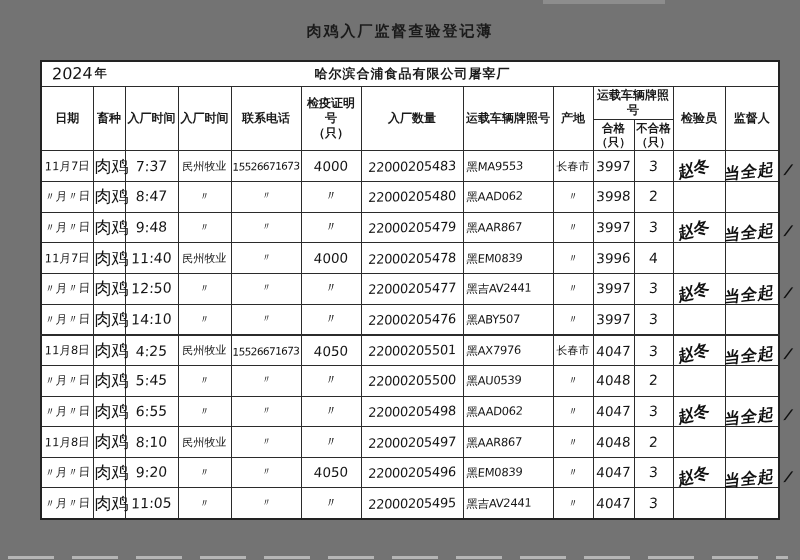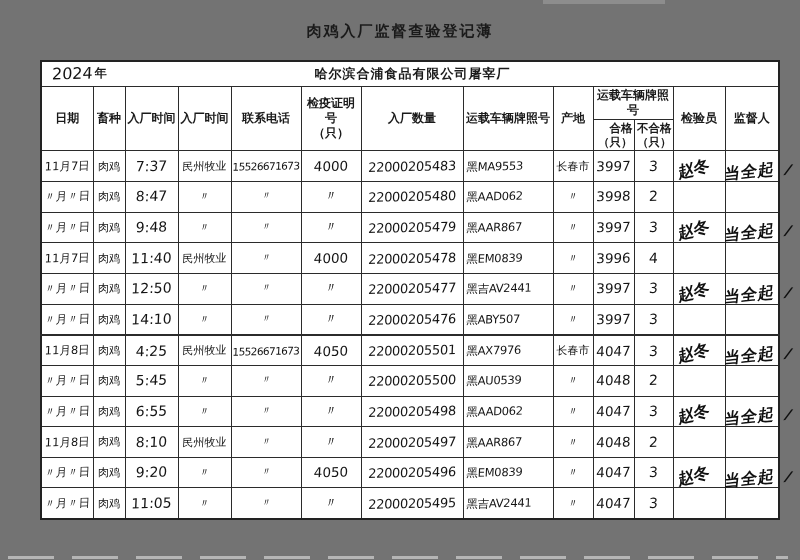--- a/index.html
+++ b/index.html
@@ -33,32 +33,32 @@
   .year-suffix { font-size:12px; font-weight:bold; }
   .company {
     flex:1; text-align:center; font-size:13px; font-weight:bold; letter-spacing:1px;
     padding-right:60px;
   }
   thead th {
     font-size:12px; font-weight:bold; text-align:center; vertical-align:middle;
     line-height:1.25; padding:1px;
   }
   .h-top { height:27px; }
-  .h-bot th { height:28px; font-size:11.5px;text-align:right; }
+  .h-bot th { height:28px; font-size:11.5px; }
   tbody td {
     height:30.66px; text-align:center; vertical-align:middle; font-size:13px;
     padding:0 1px; white-space:nowrap;
   }
   tbody tr:nth-child(6) td { border-bottom-width:2px; }
   .hw {
     font-family:"DejaVu Sans",sans-serif; color:#141414; font-weight:500;
     transform:rotate(-1.2deg) skewX(-4deg);
   }
   .c-date  { font-size:11.5px; }
-  .c-species { font-family:Liberation Serif, serif; font-size:11px; transform:none !important; }
+  .c-species { font-family:Liberation Serif, serif; font-size:17px; transform:none !important; }
   .c-time  { font-size:14px; }
   .c-owner { font-size:11px; }
   .c-phone { font-size:10.5px; letter-spacing:-0.6px; }
   .c-qty   { font-size:13.5px; }
   .c-cert  { font-size:13px; letter-spacing:-0.3px; }
   .c-plate { font-size:11.5px; letter-spacing:-0.3px; text-align:left; padding-left:3px; }
   .c-origin{ font-size:11px; }
   .c-pass  { font-size:13.5px; }
   .c-fail  { font-size:14px; }
   .sig {

